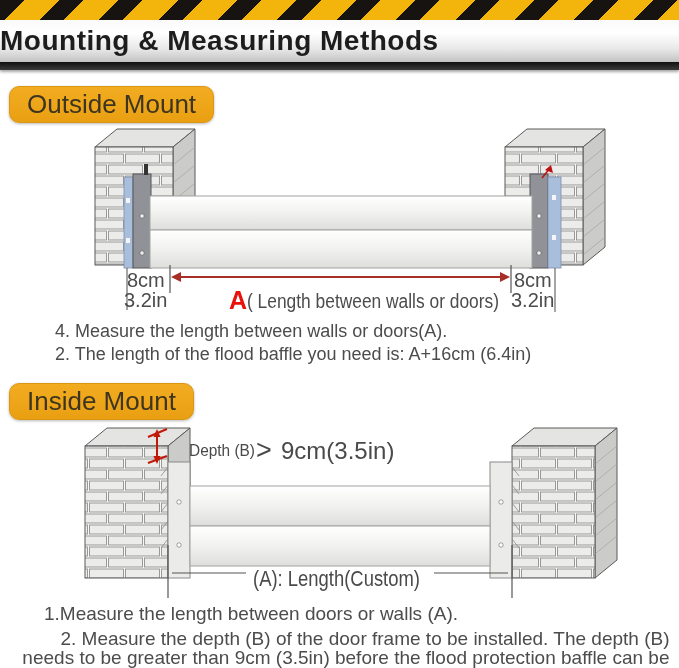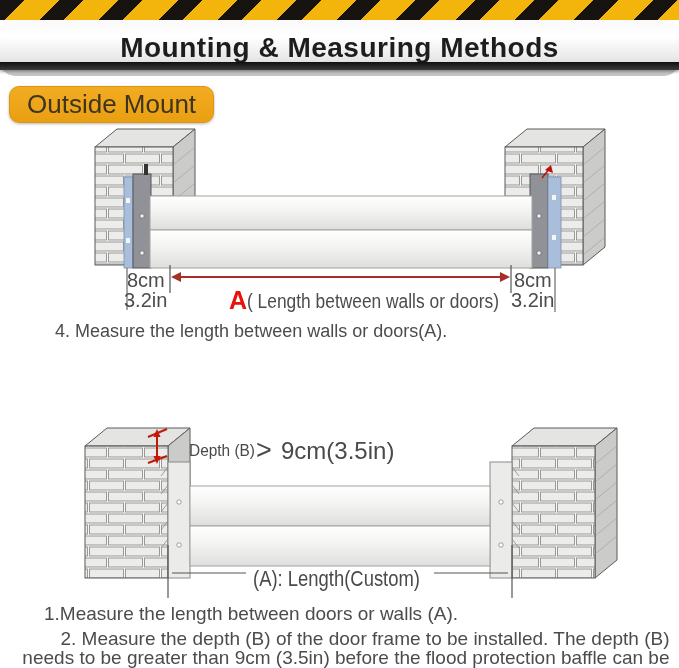--- a/index.html
+++ b/index.html
@@ -1,22 +1,22 @@
 <!DOCTYPE html>
 <html><head>
 <meta charset="utf-8">
 <style>
   html,body{margin:0;padding:0;background:#fff;}
   .page{position:relative;width:679px;height:668px;background:#fff;overflow:hidden;
         font-family:"Liberation Sans","DejaVu Sans",sans-serif;}
   .stripes{position:absolute;left:0;top:0;width:679px;height:20px;
         background:repeating-linear-gradient(135deg,#171310 0 17px,#f3b40c 17px 42px);}
-  .titlebar{position:absolute;left:0;top:20px;width:679px;height:56px;
+  .titlebar{position:absolute;left:0;top:20px;width:679px;height:42px;
         background:linear-gradient(180deg,#fafafa 0%,#ffffff 30%,#e9e9e9 68%,#c3c3c3 100%);
-        display:flex;align-items:center;justify-content:center;border-radius:15px;}
+        display:flex;align-items:center;justify-content:flex-start;}
   .title{font-size:28px;font-weight:bold;color:#1d1d1d;letter-spacing:.5px;}
   .darkbar{position:absolute;left:0;top:62px;width:679px;height:8px;
         background:linear-gradient(180deg,#101010,#3a3a3a);box-shadow:0 2px 3px rgba(0,0,0,.35);}
   .badge{position:absolute;left:9px;background:linear-gradient(180deg,#f2ac21,#ea9f12);
         border:1px solid #db9612;border-radius:10px;padding:2px 17px;height:31px;
         display:flex;align-items:flex-start;box-shadow:0 1px 3px rgba(0,0,0,.28);}
   .badge span{font-size:26px;color:#3e3520;}
   .badge-outside{top:86px;}
   .badge-inside{top:383px;}
   .diagram{position:absolute;left:0;}
@@ -112,22 +112,26 @@
       <text x="124" y="187" font-size="20" fill="#4c4c4c">3.2in</text>
       <text x="514" y="167" font-size="20" fill="#4c4c4c">8cm</text>
       <text x="511" y="187" font-size="20" fill="#4c4c4c">3.2in</text>
       <text x="229" y="189" font-size="25" font-weight="bold" fill="#e8120a">A</text>
       <text x="247" y="188" font-size="20" fill="#4c4c4c" textLength="252" lengthAdjust="spacingAndGlyphs">( Length between walls or doors)</text>
     </g>
   </svg>
 
   <div class="steps steps-outside">
     <div class="step">4. Measure the length between walls or doors(A).</div>
-  </div>
-
+    <div class="step">2. The length of the flood baffle you need is: A+16cm (6.4in)</div>
+  </div>
+
+  <div class="badge badge-inside">
+    <span>Inside Mount</span>
+  </div>
 
   <svg class="diagram diagram-inside" width="679" height="180" viewBox="0 0 679 180">
     <defs>
       <pattern id="brick2" width="36" height="22" patternUnits="userSpaceOnUse">
         <rect width="36" height="22" fill="#f8f8f6"></rect>
         <rect x="0.5" y="1" width="34" height="9" fill="#ececea" stroke="#909090" stroke-width="0.9"></rect>
         <rect x="-18.5" y="12" width="34" height="9" fill="#ececea" stroke="#909090" stroke-width="0.9"></rect>
         <rect x="17.5" y="12" width="34" height="9" fill="#ececea" stroke="#909090" stroke-width="0.9"></rect>
       </pattern>
       <linearGradient id="pg2" x1="0" y1="0" x2="0" y2="1">

